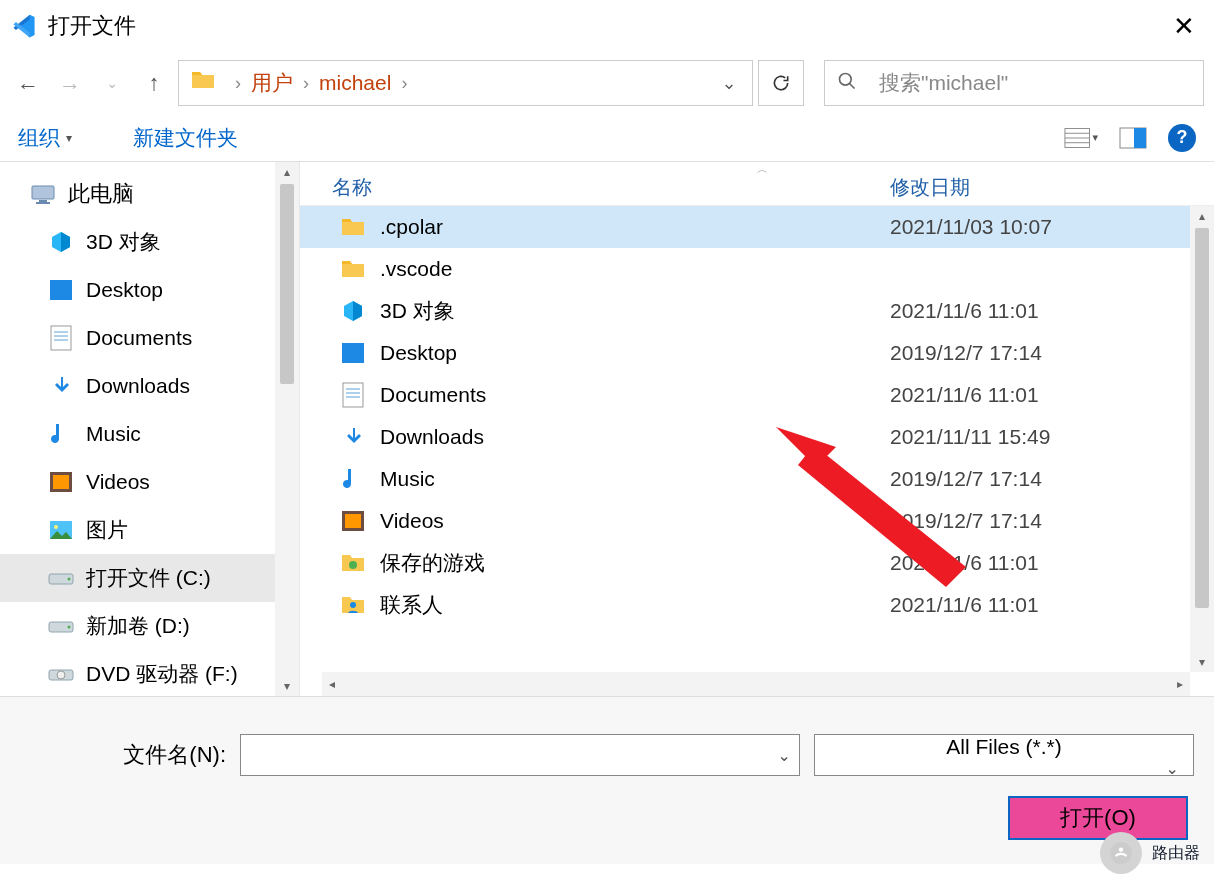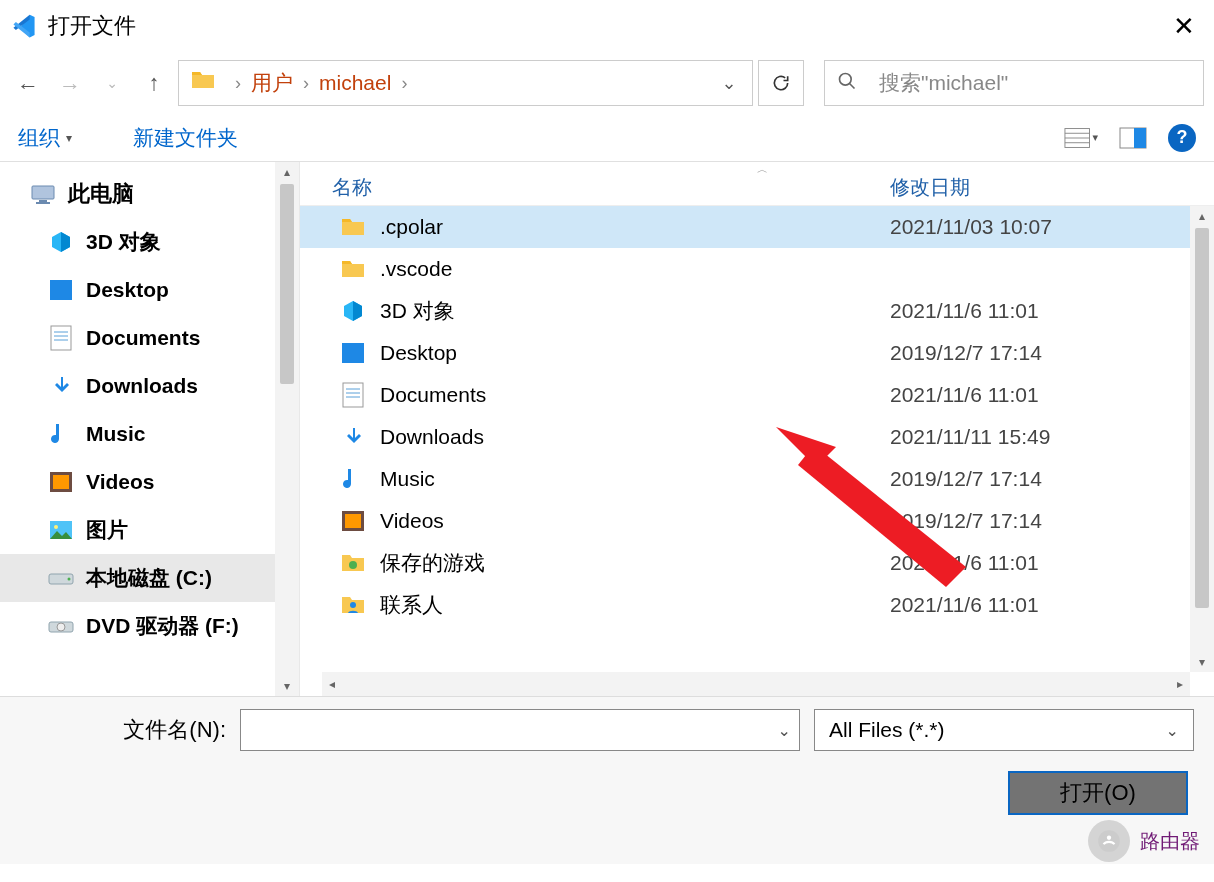--- a/index.html
+++ b/index.html
@@ -33,21 +33,21 @@
   .toolbar .right { margin-left: auto; display: flex; align-items: center; gap: 18px; }
   .toolbar .view-btn { width: 34px; height: 30px; display: flex; align-items: center; justify-content: center; }
   .toolbar .help { width: 28px; height: 28px; border-radius: 50%; background: #0a66c2; color: #fff; display: flex; align-items: center; justify-content: center; font-size: 18px; font-weight: bold; }
 
   
   .main { display: flex; height: 534px; }
   .sidebar { width: 300px; border-right: 1px solid #e8e8e8; overflow: hidden; position: relative; padding-top: 8px; }
   .sb-scroll { position: absolute; right: 0; top: 0; width: 24px; height: 100%; background: #f3f3f3; display: flex; flex-direction: column; align-items: center; }
   .sb-scroll .arr { height: 20px; font-size: 12px; color: #666; display:flex;align-items:center; }
   .sb-scroll .thumb { width: 14px; background: #c7c7c7; height: 200px; margin-top: 2px; border-radius:2px; }
-  .sidebar-item { display: flex; align-items: center; height: 48px; padding-left: 48px; font-size: 21px; color: #000; gap: 12px; font-weight: bold; }
+  .sidebar-item { display: flex; align-items: center; height: 48px; padding-left: 48px; font-size: 21px; color: #000; gap: 12px; }
   .sidebar-item.top { padding-left: 30px; font-size: 22px; }
   .sidebar-item.sel { background: #e8e8e8; }
   .sidebar-item .ico { width: 26px; height: 26px; display:flex;align-items:center;justify-content:center; }
 
   .content { flex: 1; display: flex; flex-direction: column; position: relative; }
   .col-header { display: flex; height: 44px; align-items: center; font-size: 20px; color: #2060a8; border-bottom: 1px solid #eee; padding-top: 8px; }
   .col-header .c1 { width: 590px; padding-left: 32px; }
   .col-header .c2 { flex: 1; }
   .col-header .sortup { font-size: 11px; position:absolute; left:50%; top:0; color:#999; }
   .filelist { flex: 1; overflow: hidden; }
@@ -60,33 +60,33 @@
   .vscroll .arr{height:20px;font-size:12px;color:#666;display:flex;align-items:center;}
   .vscroll .thumb{width:14px;background:#c7c7c7;height:380px;margin-top:2px;border-radius:2px;}
   .hscroll { position: absolute; left: 22px; right: 24px; bottom: 0; height: 24px; background: #f3f3f3; display:flex;align-items:center; }
   .hscroll .arr{width:20px;text-align:center;font-size:12px;color:#666;}
   .hscroll .thumb{flex:1;}
 
   
   .arrow-anno { position: absolute; left: 476px; top: 265px; pointer-events: none; }
 
   
-  .bottom { background: #f7f7f7; border-top: 1px solid #ddd; height: 168px; padding: 12px 20px 0 20px; }
+  .bottom { background: #f7f7f7; border-top: 1px solid #ddd; height: 168px; padding: 37px 20px 0 20px; }
   .frow { display: flex; align-items: center; margin-bottom: 20px; }
   .frow .flabel { width: 220px; text-align: right; font-size: 22px; color: #000; padding-right: 14px; }
   .fname-input { flex: 1; height: 42px; border: 1px solid #888; background: #fff; font-size: 20px; padding: 0 8px; display:flex; align-items:center; }
   .fname-input .dd { margin-left: auto; color: #555; font-size:16px; }
-  .filter { width: 380px; height: 42px; border: 1px solid #888; background: #fff; margin-left: 14px; display:flex; align-items:center; padding: 0 14px; font-size: 21px; }
+  .filter { width: 380px; height: 42px; border: 1px solid #888; background: #fff; margin-left: 14px; display:flex; align-items:center; padding: 0 14px; font-size: 21px; flex-direction: column; }
   .filter .dd { margin-left: auto; color: #555; font-size:16px; }
   .btnrow { display: flex; justify-content: flex-end; gap: 14px; padding-right: 6px; }
   .btn { width: 180px; height: 44px; border: 1px solid #888; background: #eaeaea; font-size: 22px; display:flex;align-items:center;justify-content:center; }
-  .btn.primary { border: 2px solid #0a66c2; background: #737373; }
-
-  
-  .watermark { position: absolute; right: 14px; bottom: 20px; display: flex; align-items: center; gap: 10px; color: #701a75; font-size: 20px; }
+  .btn.primary { border: 2px solid #0a66c2; background: #ec4899; }
+
+  
+  .watermark { position: absolute; right: 14px; bottom: 8px; display: flex; align-items: center; gap: 10px; color: #0f172a; font-size: 16px; }
   .watermark .circ { width: 42px; height: 42px; border-radius: 50%; background: #d4d4d4; display:flex;align-items:center;justify-content:center; }
 
   
 </style>
 </head>
 <body>
 
 <div class="titlebar">
   <div class="app-icon">
     <svg width="26" height="26" viewBox="0 0 32 32">
@@ -241,21 +241,30 @@
         </span>
         <span>图片</span>
       </div>
       <div class="sidebar-item sel">
         <span class="ico">
           <svg width="26" height="18" viewBox="0 0 26 18">
             <rect x="1" y="5" width="24" height="10" rx="2" fill="#cfd8dc" stroke="#90a4ae"></rect>
             <circle cx="21" cy="10" r="1.5" fill="#4caf50"></circle>
           </svg>
         </span>
-        <span>本地磁盘 (C:)</span>
+        <span>打开文件 (C:)</span>
+      </div>
+      <div class="sidebar-item">
+        <span class="ico">
+          <svg width="26" height="18" viewBox="0 0 26 18">
+            <rect x="1" y="5" width="24" height="10" rx="2" fill="#cfd8dc" stroke="#90a4ae"></rect>
+            <circle cx="21" cy="10" r="1.5" fill="#4caf50"></circle>
+          </svg>
+        </span>
+        <span>新加卷 (D:)</span>
       </div>
       <div class="sidebar-item">
         <span class="ico">
           <svg width="26" height="18" viewBox="0 0 26 18">
             <rect x="1" y="5" width="24" height="10" rx="2" fill="#cfd8dc" stroke="#90a4ae"></rect>
             <circle cx="13" cy="10" r="4" fill="#eee" stroke="#999"></circle>
           </svg>
         </span>
         <span>DVD 驱动器 (F:)</span>
       </div>

